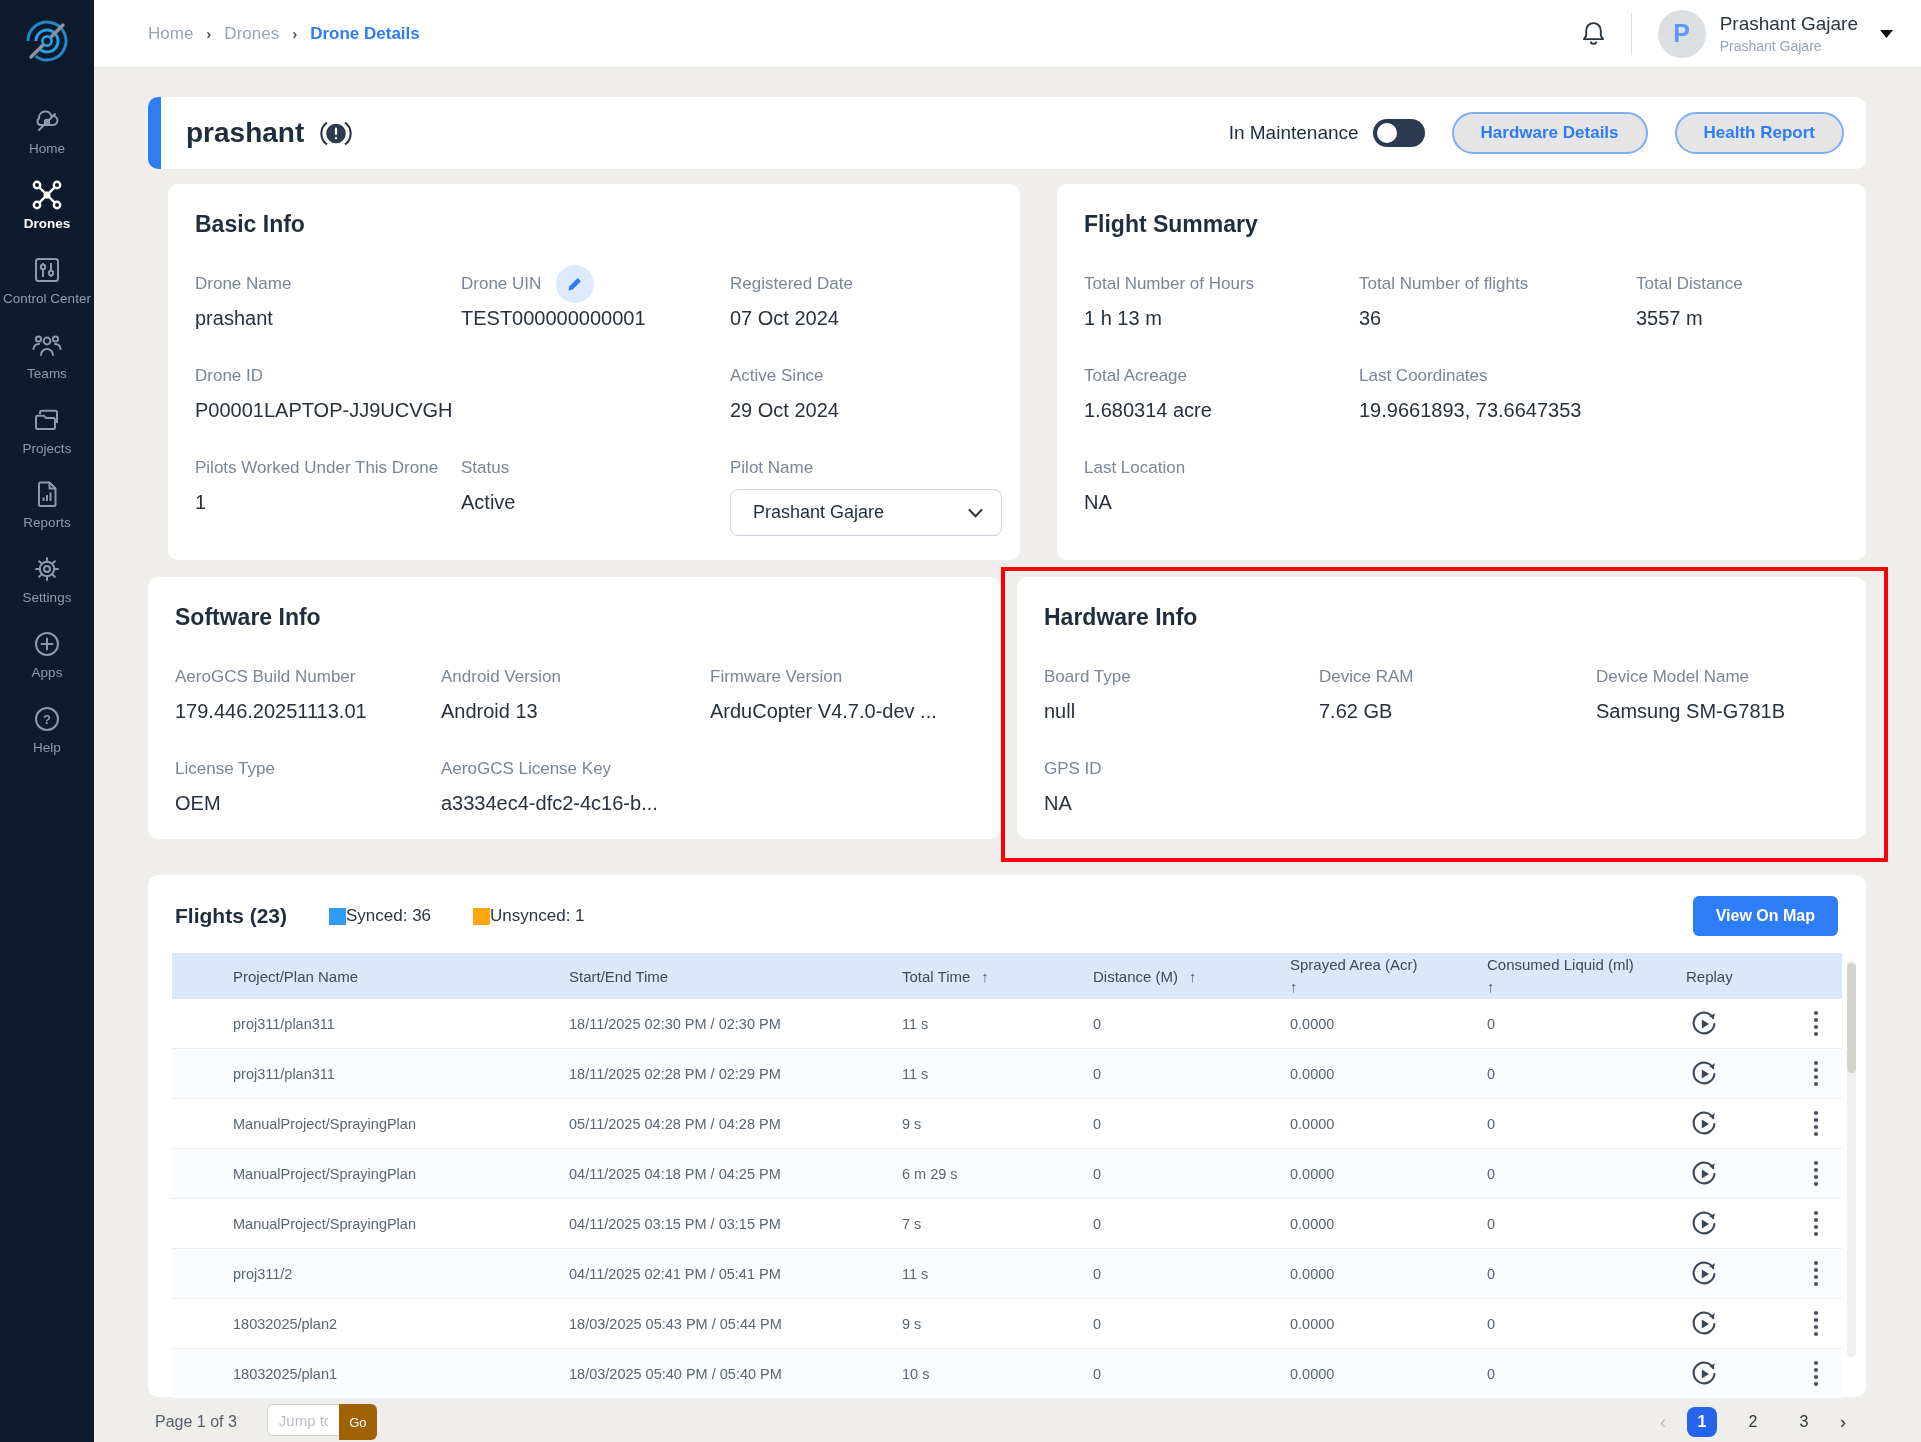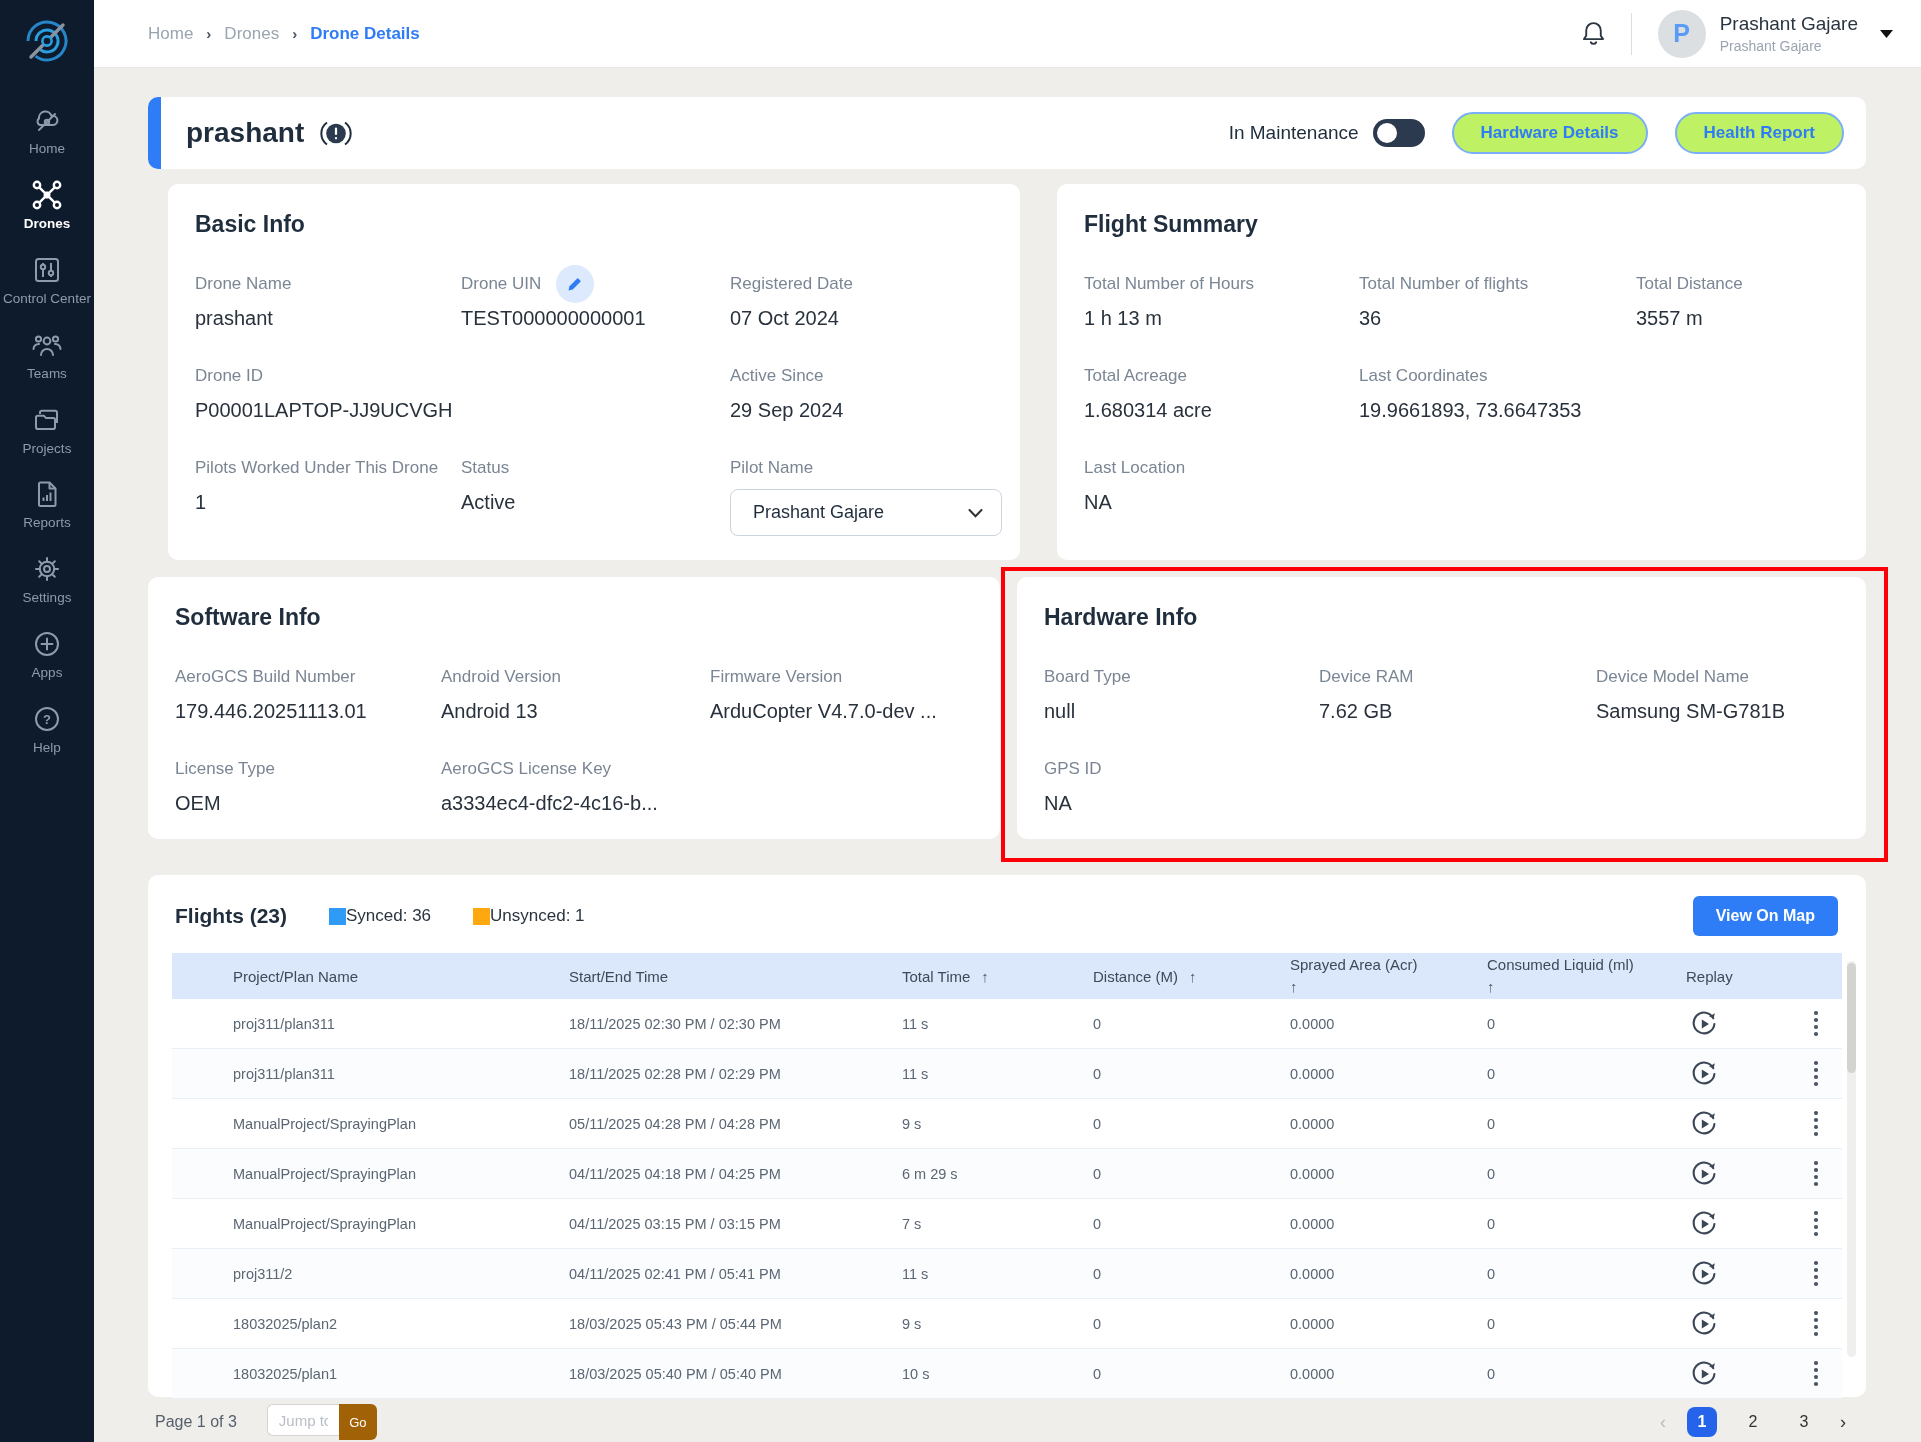--- a/index.html
+++ b/index.html
@@ -35,21 +35,21 @@
 
   
   .title-card { position:relative; height:72px; border-radius:10px; background:#fff; display:flex; align-items:center; padding:0 22px 0 38px; margin-bottom:15px; }
   .title-card::before { content:""; position:absolute; left:0; top:0; bottom:0; width:13px; background:#2e7cf6; border-radius:10px 0 0 10px; }
   .drone-title { font-size:28px; font-weight:bold; color:#1f2d3d; }
   .info-badge { margin-left:16px; display:flex; }
   .title-right { margin-left:auto; display:flex; align-items:center; }
   .maint-label { font-size:19px; color:#1f2d3d; margin-right:14px; }
   .toggle { width:52px; height:28px; border-radius:14px; background:#2b3a4e; position:relative; cursor:pointer; margin-right:27px; }
   .toggle-knob { position:absolute; left:4px; top:4px; width:20px; height:20px; border-radius:50%; background:#fff; }
-  .outline-btn { height:42px; border:2px solid #7aaef9; border-radius:21px; background:#bef264; color:#2e7cf6; font-weight:bold; font-size:17px; padding:8px 27px; cursor:pointer; font-family:inherit; margin-left:0; }
+  .outline-btn { height:42px; border:2px solid #7aaef9; border-radius:21px; background:#e5e5e5; color:#2e7cf6; font-weight:bold; font-size:17px; padding:8px 27px; cursor:pointer; font-family:inherit; margin-left:0; }
   .outline-btn + .outline-btn { margin-left:27px; }
 
   
   .cards-row { display:flex; gap:17px; margin-bottom:17px; align-items:stretch; }
   .card-l { width:852px; flex-shrink:0; }
   .card-r { flex:1; }
   .row1 .card { height:376px;margin-left:20px; }
   .row2 .card { height:262px; }
   .card-title { font-size:23px; font-weight:bold; color:#1f2d3d; padding:27px 27px 0; }
   .fgrid { display:grid; padding:0 27px; margin-top:36px; row-gap:36px; }
@@ -304,21 +304,21 @@
             <div class="fvalue">07 Oct 2024</div>
           </div>
 
           <div class="field">
             <div class="flabel">Drone ID</div>
             <div class="fvalue">P00001LAPTOP-JJ9UCVGH</div>
           </div>
           <div></div>
           <div class="field">
             <div class="flabel">Active Since</div>
-            <div class="fvalue">29 Sep 2024</div>
+            <div class="fvalue">29 Oct 2024</div>
           </div>
 
           <div class="field">
             <div class="flabel">Pilots Worked Under This Drone</div>
             <div class="fvalue">1</div>
           </div>
           <div class="field">
             <div class="flabel">Status</div>
             <div class="fvalue">Active</div>
           </div>

